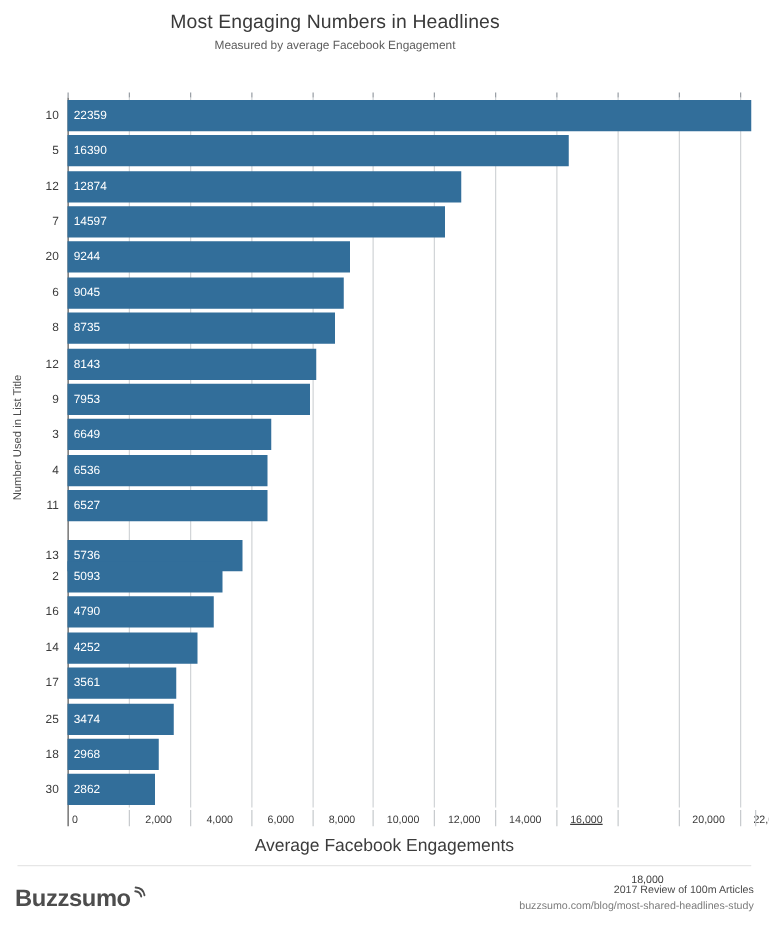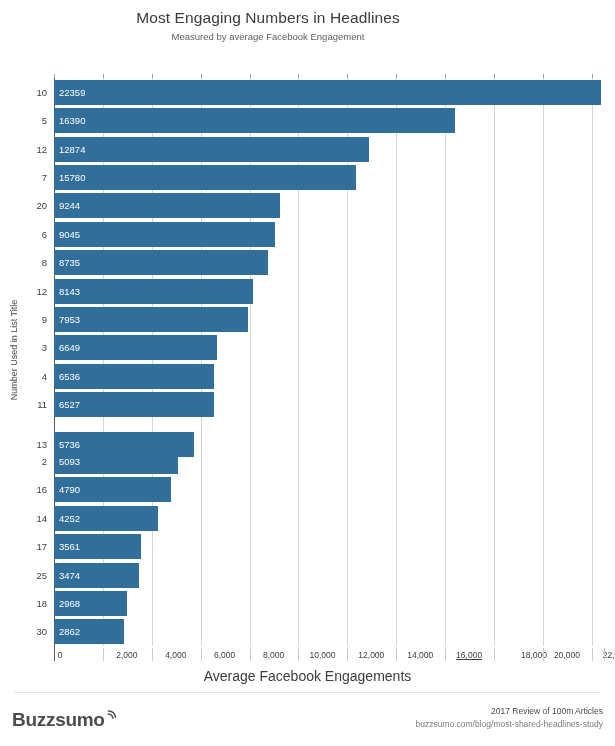--- a/index.html
+++ b/index.html
@@ -279,21 +279,21 @@
             <div class="bar-value">16390</div>
           </div>
           <div class="row" style="top: 58.5px; width: 550px;">
             <div class="row-label">12</div>
             <div class="bar" style="width: 314.698px; background: rgb(50, 110, 154);"></div>
             <div class="bar-value">12874</div>
           </div>
           <div class="row" style="top: 86.9px; width: 550px;">
             <div class="row-label">7</div>
             <div class="bar" style="width: 302.182px; background: rgb(50, 110, 154);"></div>
-            <div class="bar-value">15780</div>
+            <div class="bar-value">14597</div>
           </div>
           <div class="row" style="top: 115.3px; width: 550px;">
             <div class="row-label">20</div>
             <div class="bar" style="width: 225.964px; background: rgb(50, 110, 154);"></div>
             <div class="bar-value">9244</div>
           </div>
           <div class="row" style="top: 143.7px; width: 550px;">
             <div class="row-label">6</div>
             <div class="bar" style="width: 221.1px; background: rgb(50, 110, 154);"></div>
             <div class="bar-value">9045</div>
@@ -383,21 +383,21 @@
         <div class="xtick-label" style="left: 219.556px;">8,000</div>
         <div class="xtick-sep" style="left: 195.556px; background: rgb(200, 203, 206);"></div>
         <div class="xtick-label" style="left: 268.444px;">10,000</div>
         <div class="xtick-sep" style="left: 244.444px; background: rgb(200, 203, 206);"></div>
         <div class="xtick-label" style="left: 317.333px;">12,000</div>
         <div class="xtick-sep" style="left: 293.333px; background: rgb(200, 203, 206);"></div>
         <div class="xtick-label" style="left: 366.222px;">14,000</div>
         <div class="xtick-sep" style="left: 342.222px; background: rgb(200, 203, 206);"></div>
         <div class="xtick-label" style="left: 415.111px; text-decoration: underline;">16,000</div>
         <div class="xtick-sep" style="left: 391.111px; background: rgb(200, 203, 206);"></div>
-        <div class="xtick-label" style="left: 480px;">18,000</div>
+        <div class="xtick-label" style="left: 464px; margin-top: 48px;">18,000</div>
         <div class="xtick-sep" style="left: 440px; background: rgb(200, 203, 206);"></div>
         <div class="xtick-label" style="left: 512.889px;">20,000</div>
         <div class="xtick-sep" style="left: 488.889px; background: rgb(200, 203, 206);"></div>
         <div class="xtick-label" style="left: 561.778px;">22,000</div>
         <div class="xtick-sep" style="left: 537.778px; background: rgb(200, 203, 206);"></div>
         <div class="xtick-sep" style="left: 550px;"></div>
       </div>
 
     <div class="xlabel">Average Facebook Engagements</div>
   </div>

